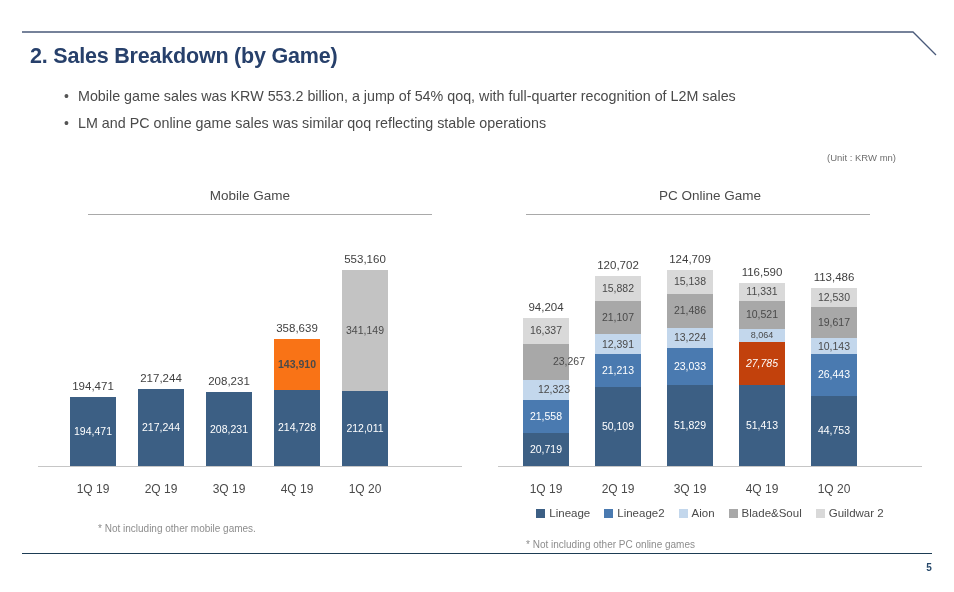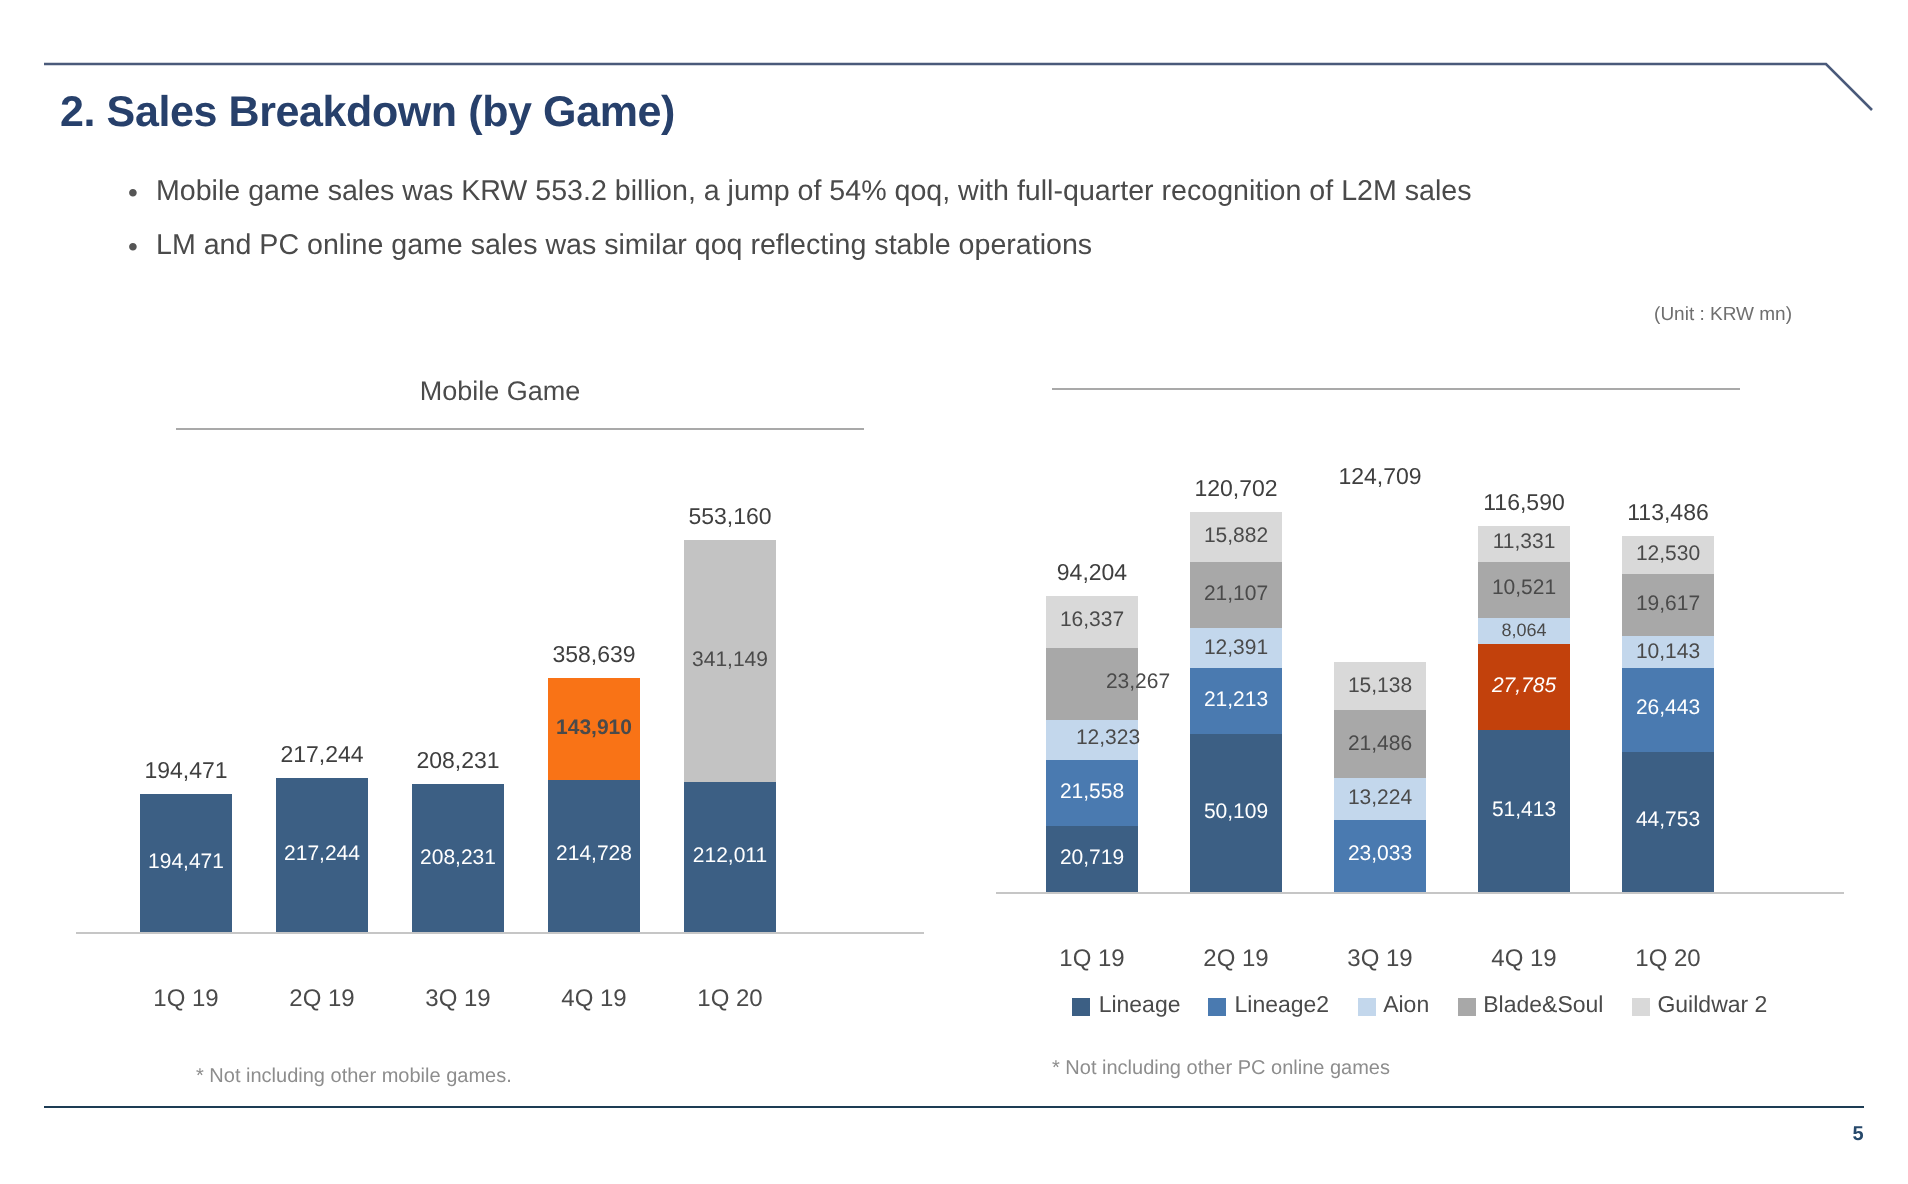--- a/index.html
+++ b/index.html
@@ -139,21 +139,21 @@
     transform: translateX(-50%);
     font-size: 11.5px;
     color: #3f3f3f;
     white-space: nowrap;
   }
 
   
   .cats {
     position: relative;
     height: 26px;
-    margin-top: 20px;
+    margin-top: 10px;
   }
   .cat {
     position: absolute;
     top: 5px;
     text-align: center;
     font-size: 12px;
     color: #4a4a4a;
     transform: translateX(-50%);
     white-space: nowrap;
   }
@@ -258,20 +258,21 @@
         <div class="cat" style="left: 63px;">1Q 19</div>
         <div class="cat" style="left: 131px;">2Q 19</div>
         <div class="cat" style="left: 199px;">3Q 19</div>
         <div class="cat" style="left: 267px;">4Q 19</div>
         <div class="cat" style="left: 335px;">1Q 20</div>
       </div>
     <div class="footnote">* Not including other mobile games.</div>
   </div>
 
   <div class="panel right">
+    <div class="chart-title">PC Online Game</div>
     <div class="title-rule"></div>
     <div class="plot" id="plot-1">
       <div class="axis-line"></div>
     <div class="bar-group" style="left: 33px; width: 46px;">
           <div class="seg" style="height: 32.5629px; background: rgb(60, 95, 132);">
             <span style="color: rgb(255, 255, 255);">20,719</span>
           </div>
           <div class="seg" style="height: 33.8815px; background: rgb(74, 122, 176);">
             <span style="color: rgb(255, 255, 255);">21,558</span>
           </div>
@@ -298,20 +299,23 @@
           </div>
           <div class="seg" style="height: 33.1727px; background: rgb(168, 168, 168);">
             <span style="color: rgb(74, 74, 74);">21,107</span>
           </div>
           <div class="seg" style="height: 24.9609px; background: rgb(217, 217, 217);">
             <span style="color: rgb(74, 74, 74);">15,882</span>
           </div>
           <div class="total-label" style="bottom: 194.701px;">120,702</div>
         </div>
         <div class="bar-group" style="left: 177px; width: 46px;">
+          <div class="seg" style="height: 81.4569px; background: rgb(60, 95, 132);">
+            <span style="color: rgb(255, 255, 255);">51,829</span>
+          </div>
           <div class="seg" style="height: 36.1997px; background: rgb(74, 122, 176);">
             <span style="color: rgb(255, 255, 255);">23,033</span>
           </div>
           <div class="seg" style="height: 20.7834px; background: rgb(195, 215, 236);">
             <span style="color: rgb(74, 74, 74);">13,224</span>
           </div>
           <div class="seg" style="height: 33.7684px; background: rgb(168, 168, 168);">
             <span style="color: rgb(74, 74, 74);">21,486</span>
           </div>
           <div class="seg" style="height: 23.7916px; background: rgb(217, 217, 217);">

